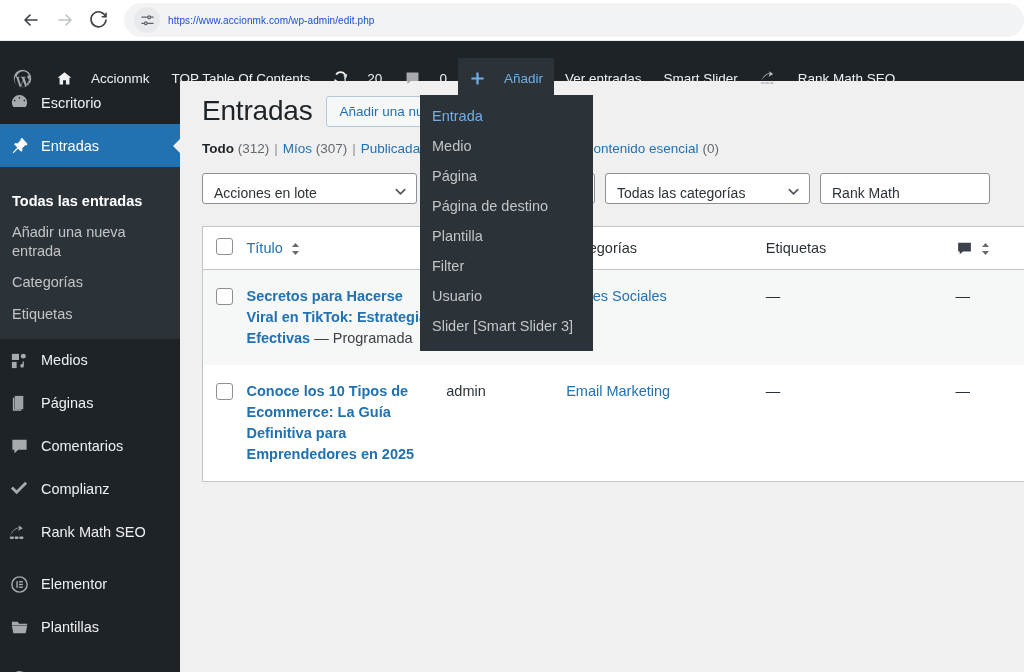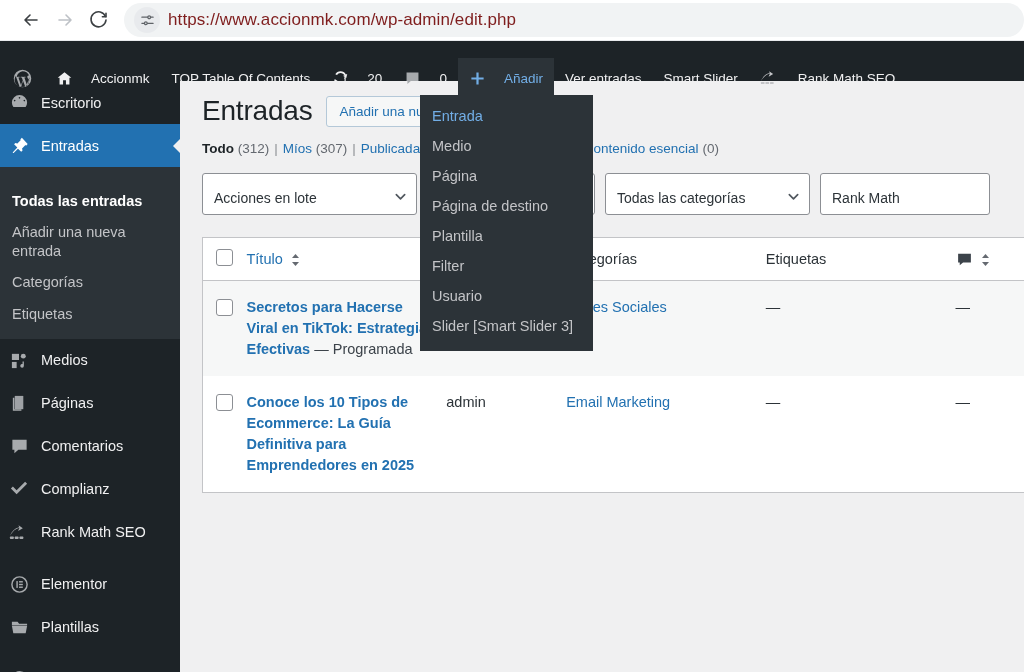--- a/index.html
+++ b/index.html
@@ -37,22 +37,22 @@
     padding: 0 14px 0 10px;
   }
   .omnibox-icon {
     width: 26px; height: 26px; flex: none;
     background: #e8eaed;
     border-radius: 50%;
     display: flex; align-items: center; justify-content: center;
     margin-right: 8px;
   }
   .omnibox-url {
-    font-size: 17px;
-    color: #7f1d1d;
+    font-size: 10px;
+    color: #1d4ed8;
     white-space: nowrap;
     overflow: hidden;
     letter-spacing: 0.1px;
   }
 
   
   .adminbar {
     position: absolute; top: 41px; left: 0;
     width: 1024px; height: 40px;
     background: #1d2327;
@@ -161,21 +161,21 @@
   .subsubsub a { color: #2271b1; text-decoration: none; }
   .subsubsub .cur { color: #1d2327; font-weight: bold; }
   .subsubsub .cnt { color: #646970; }
   .subsubsub .sep { color: #8c8f94; padding: 0 5px; }
 
   .tablenav {
     display: flex; align-items: center; gap: 10px;
     margin-bottom: 22px;
   }
   .select {
-    height: 42px;
+    height: 31px;
     border: 1px solid #8c8f94;
     border-radius: 3px;
     background: #fff;
     color: #2c3338;
     font-size: 14px;
     display: flex; align-items: center;
     justify-content: space-between;
     padding: 8px 9px 0 11px;
     white-space: nowrap;
     gap: 14px;

